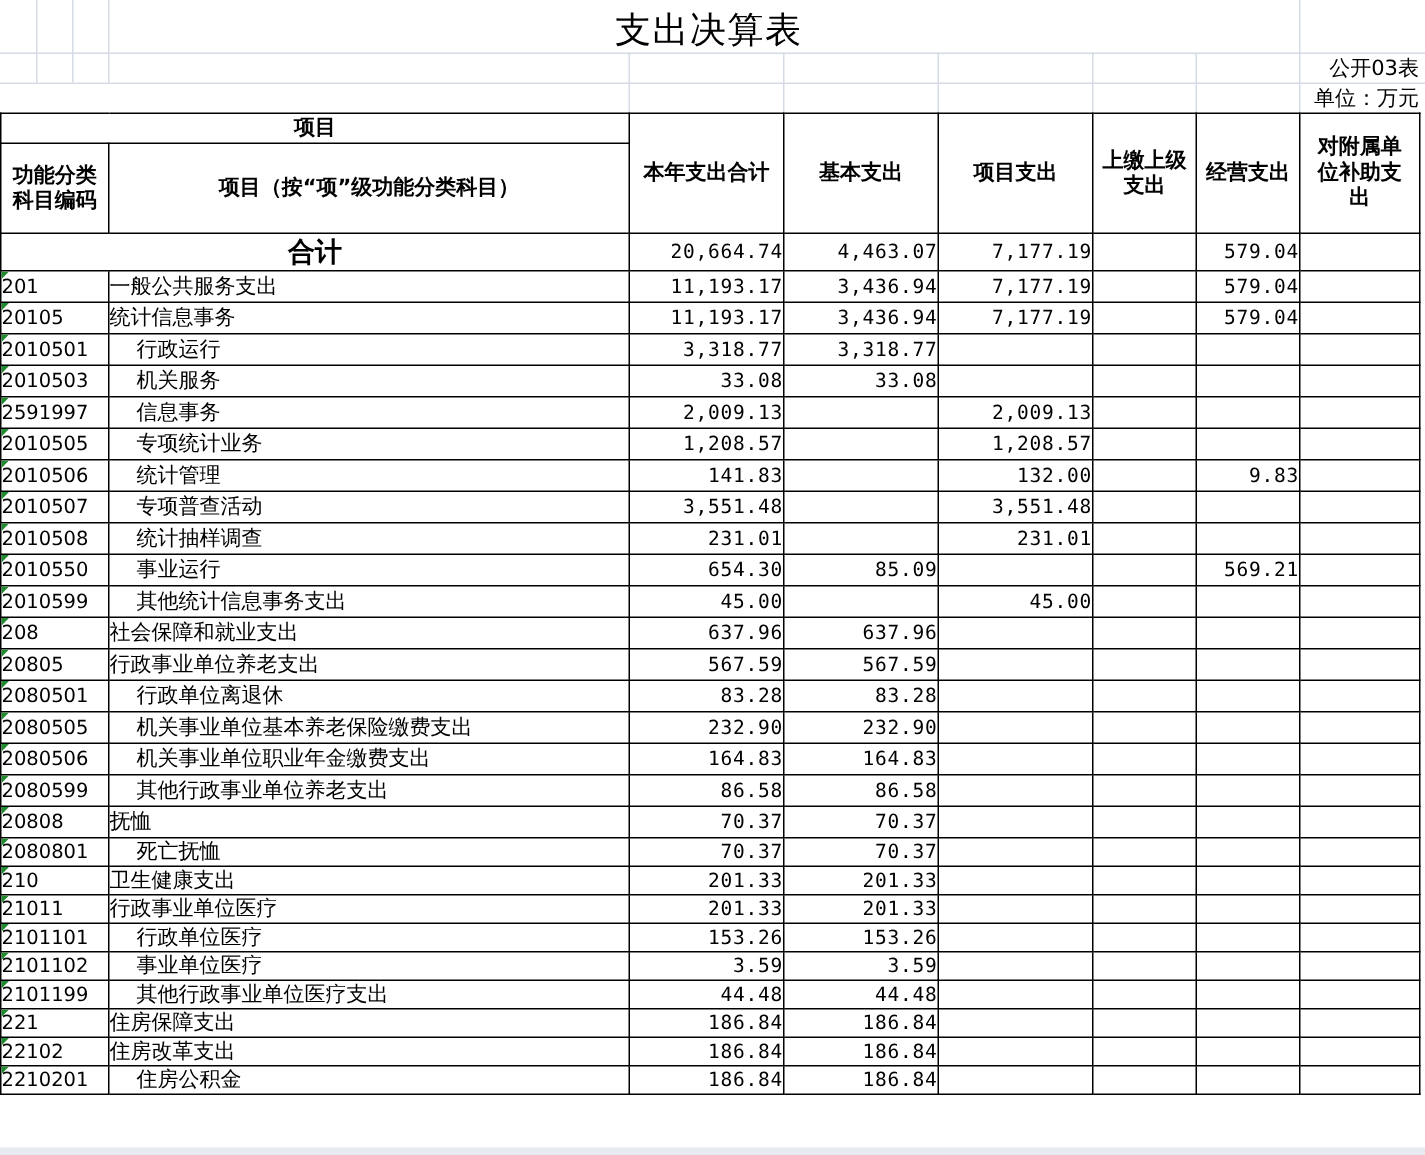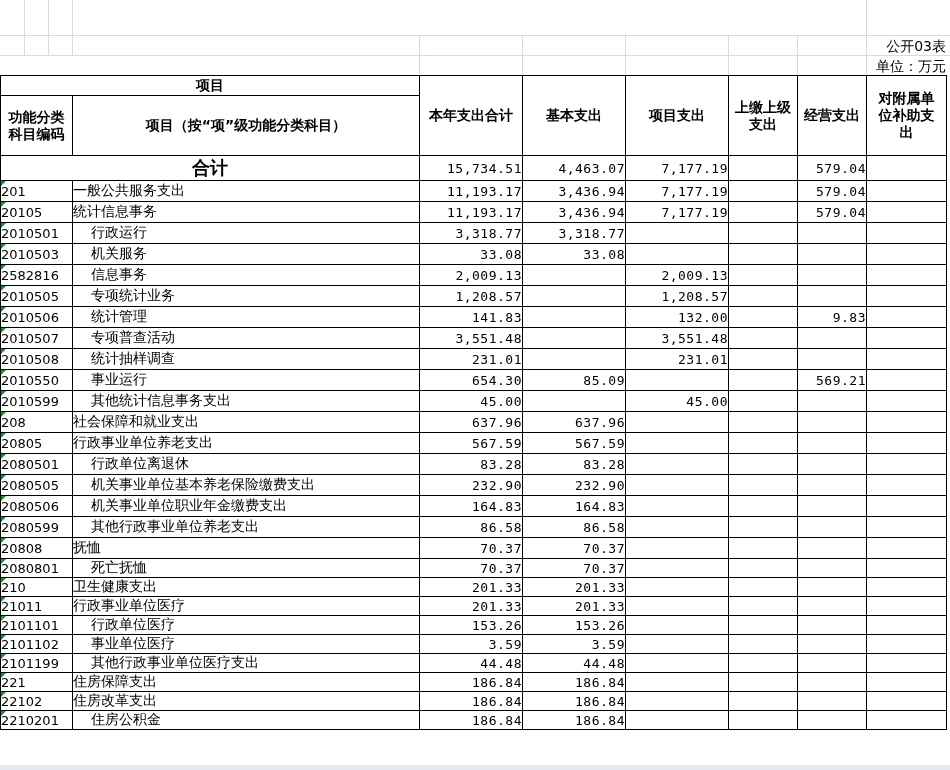--- a/index.html
+++ b/index.html
@@ -38,20 +38,21 @@
   <div class="grid-v" style="left:72px;height:55px;"></div>
   <div class="grid-v" style="left:419px;top:35px;height:40px;"></div>
   <div class="grid-v" style="left:522px;top:35px;height:40px;"></div>
   <div class="grid-v" style="left:625px;top:35px;height:40px;"></div>
   <div class="grid-v" style="left:728px;top:35px;height:40px;"></div>
   <div class="grid-v" style="left:797px;top:35px;height:40px;"></div>
   <div class="grid-v" style="left:866px;top:0;height:75px;"></div>
   <div class="grid-h" style="top:35px;width:950px;"></div>
   <div class="grid-h" style="top:55px;width:950px;"></div>
 
+  <div class="title">支出决算表</div>
   <div class="form-no">公开03表</div>
   <div class="unit">单位：万元</div>
 
   <table class="main">
     <colgroup>
       <col style="width:72px">
       <col style="width:347px">
       <col style="width:103px">
       <col style="width:103px">
       <col style="width:103px">
@@ -70,21 +71,21 @@
         <th rowspan="2" class="wrap"><span style="display:inline-block;width:60px;white-space:normal;">对附属单位补助支出</span></th>
       </tr>
       <tr style="height:60px">
         <th class="wrap"><span style="display:inline-block;width:66px;white-space:normal;">功能分类科目编码</span></th>
         <th>项目（按“项”级功能分类科目）</th>
       </tr>
     </thead>
     <tbody id="tbody">
       <tr style="height:21px">
         <td colspan="2" class="total-label">合计</td>
-        <td class="num">15,734.51</td>
+        <td class="num">20,664.74</td>
         <td class="num">4,463.07</td>
         <td class="num">7,177.19</td>
         <td class="num"></td>
         <td class="num">579.04</td>
         <td class="num"></td>
       </tr>
     <tr style="height: 21px;">
     <td class="code"><span class="tri"></span><span>201</span></td>
     <td class="name">一般公共服务支出</td>
     <td class="num">11,193.17</td>
@@ -118,21 +119,21 @@
     <td class="code"><span class="tri"></span><span>2010503</span></td>
     <td class="name indent">机关服务</td>
     <td class="num">33.08</td>
     <td class="num">33.08</td>
     <td class="num"></td>
     <td class="num"></td>
     <td class="num"></td>
     <td class="num"></td>
   </tr>
         <tr style="height: 21px;">
-    <td class="code"><span class="tri"></span><span>2582816</span></td>
+    <td class="code"><span class="tri"></span><span>2591997</span></td>
     <td class="name indent">信息事务</td>
     <td class="num">2,009.13</td>
     <td class="num"></td>
     <td class="num">2,009.13</td>
     <td class="num"></td>
     <td class="num"></td>
     <td class="num"></td>
   </tr>
         <tr style="height: 21px;">
     <td class="code"><span class="tri"></span><span>2010505</span></td>

